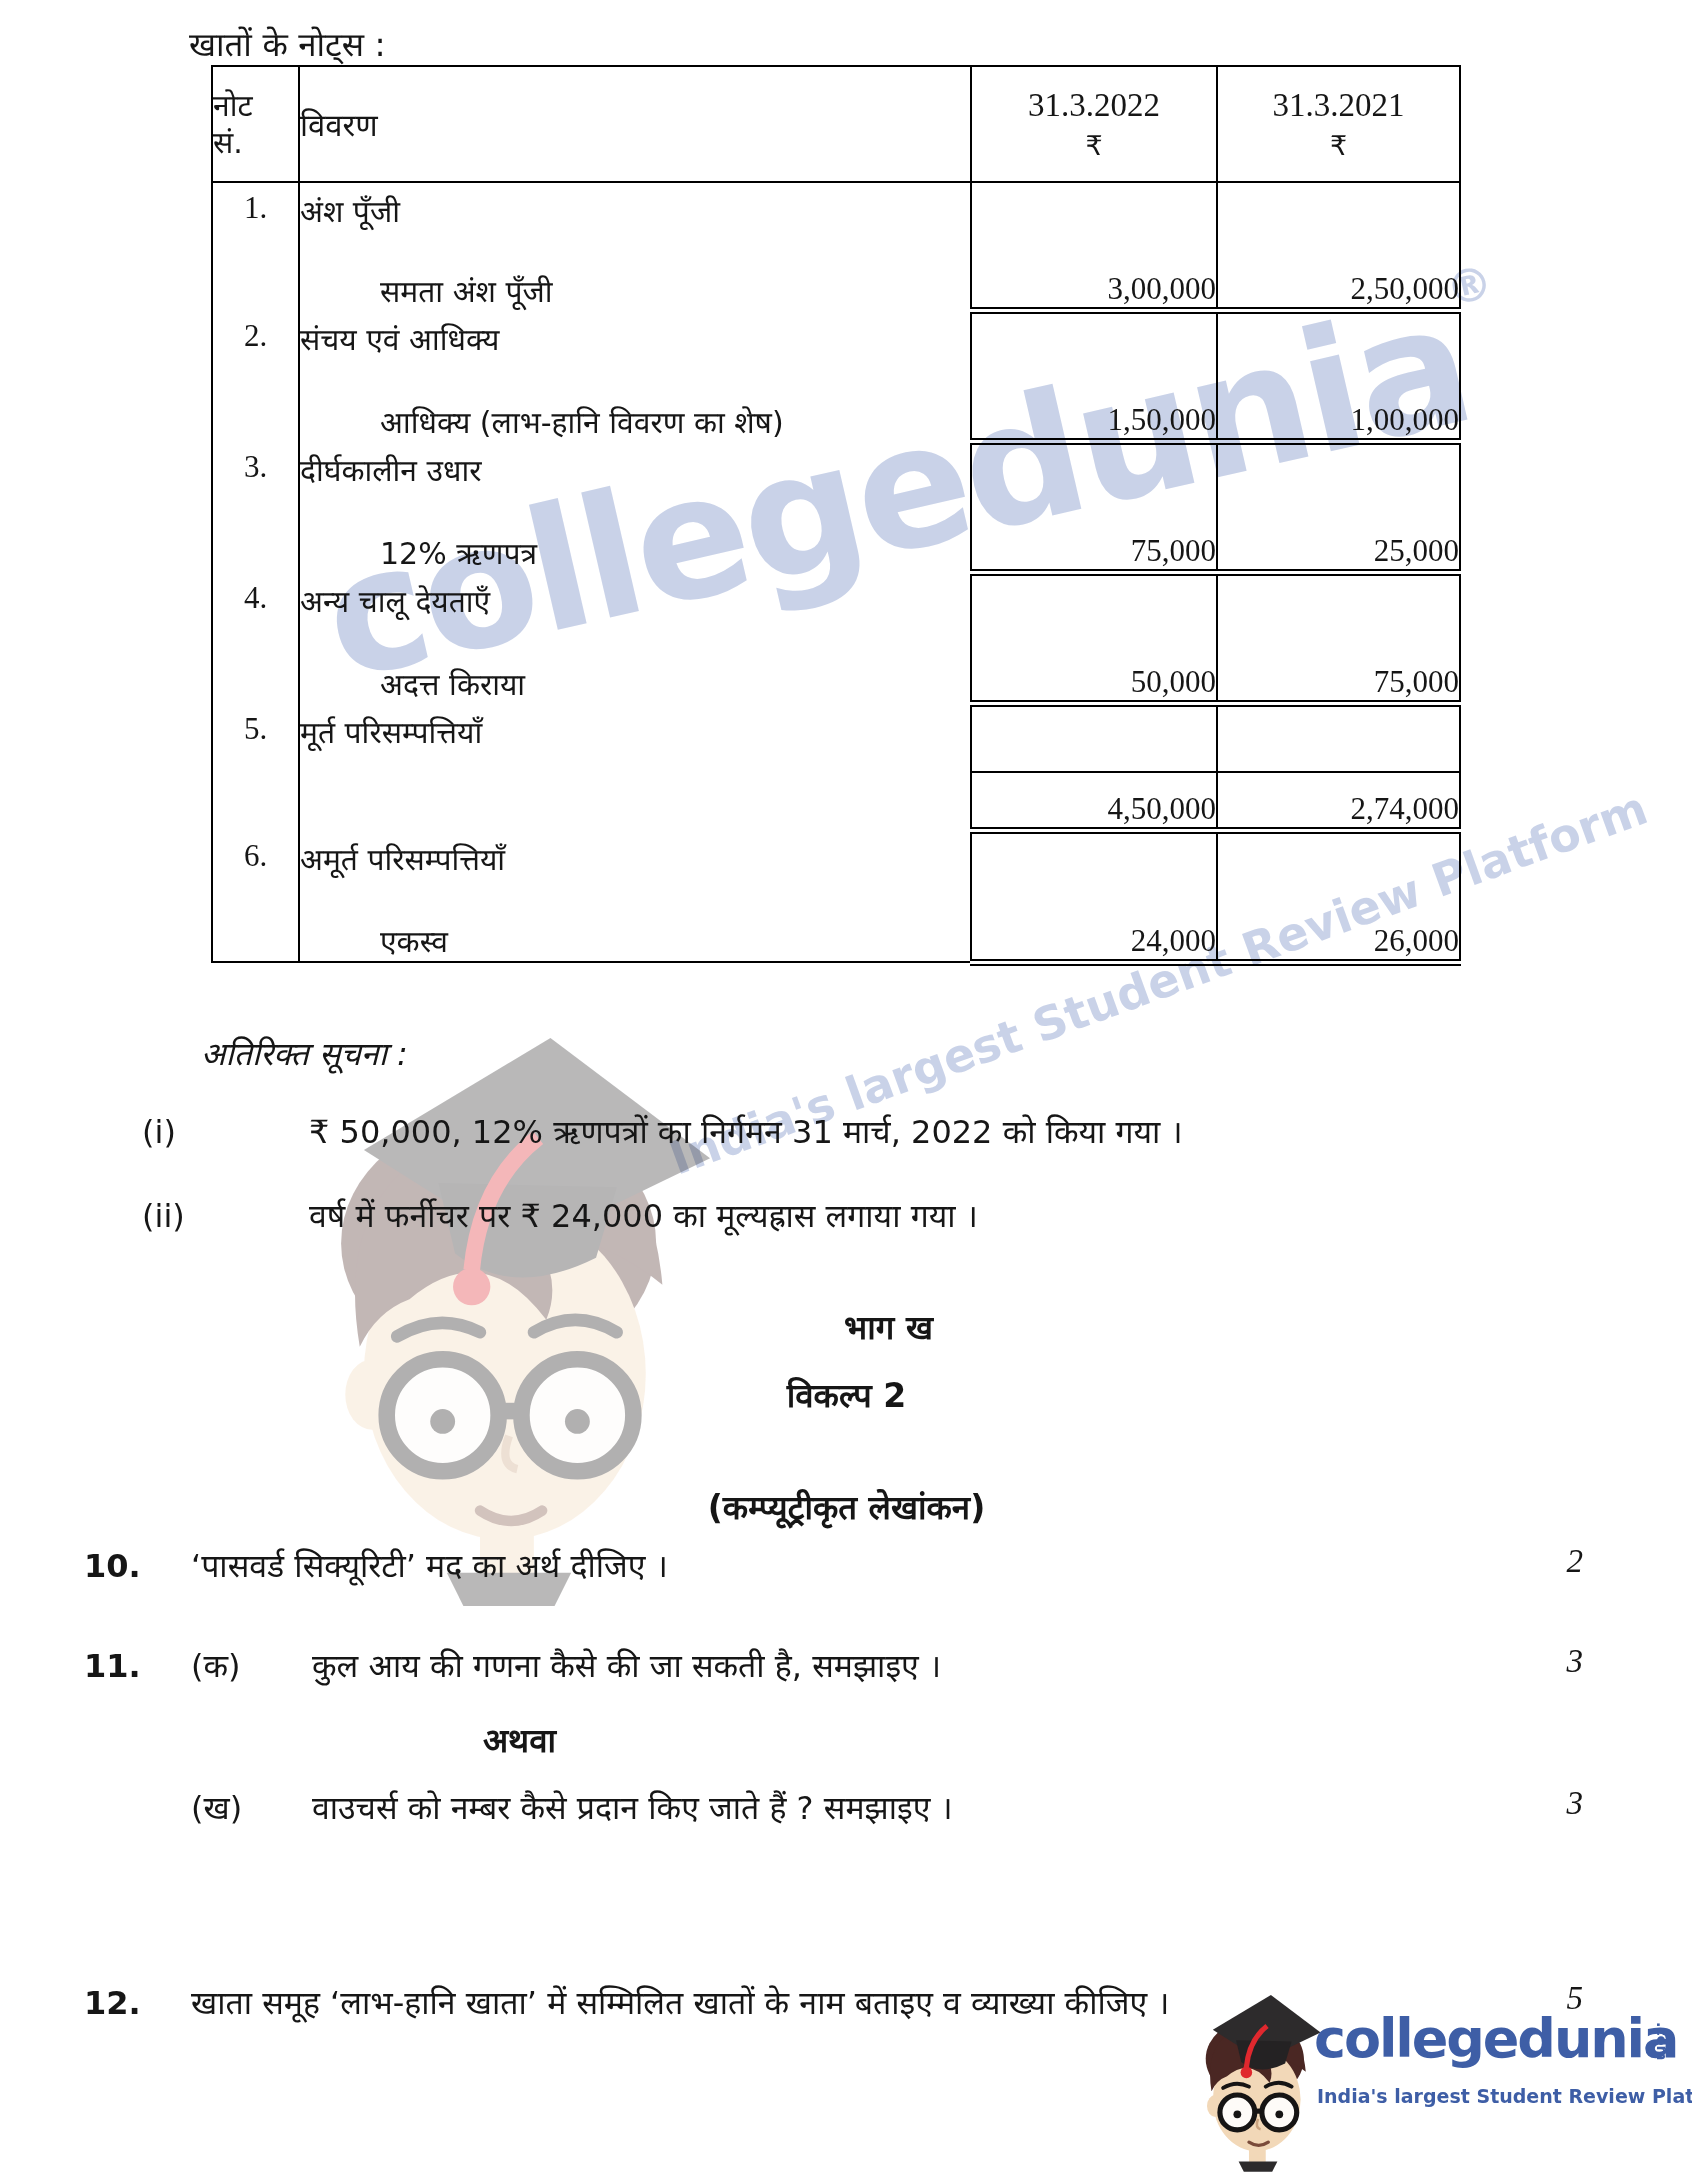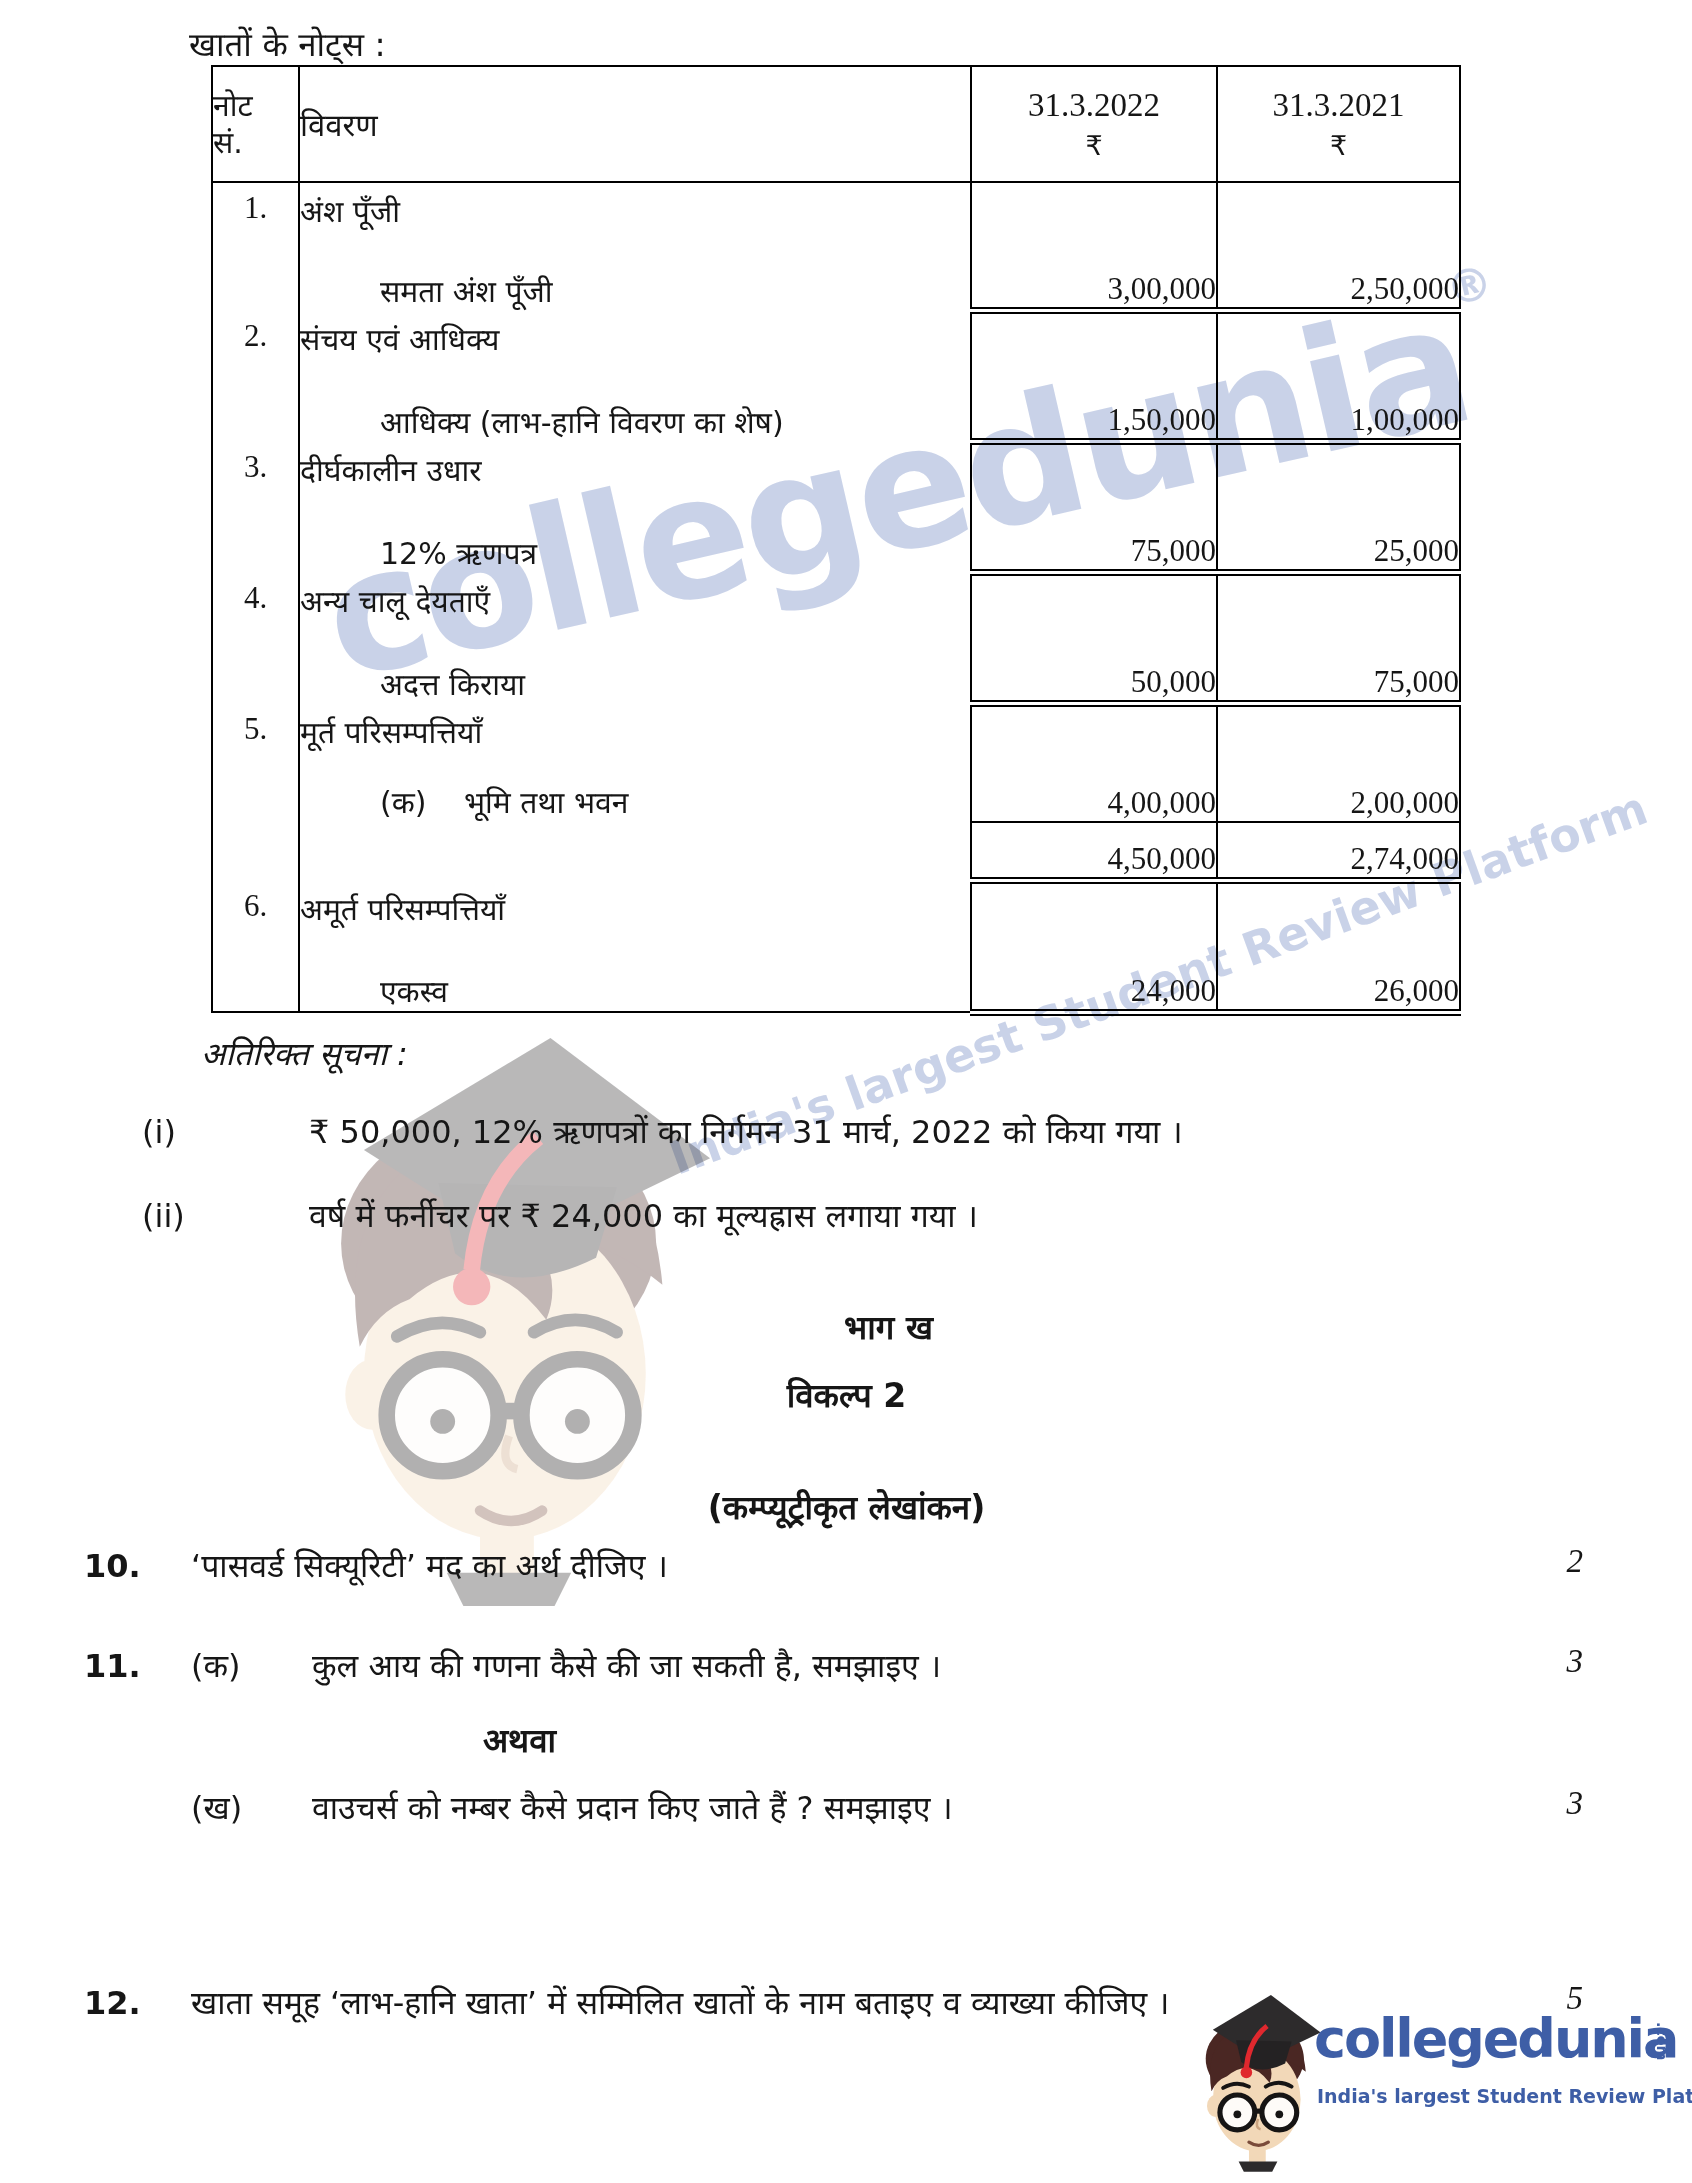--- a/index.html
+++ b/index.html
@@ -210,28 +210,20 @@
       <td class="amt">50,000</td>
       <td class="amt">75,000</td>
     </tr>
 
     <tr class="trow">
       <td class="no">5.</td>
       <td class="part">मूर्त परिसम्पत्तियाँ</td>
       <td class="amt"></td>
           <td class="amt"></td>
     </tr>
-    <tr class="srow">
-      <td class="no"></td>
-      <td class="part">
-            <span class="ind"><span class="tag">(क)</span><span>भूमि तथा भवन</span></span>
-          </td>
-      <td class="amt">4,00,000</td>
-      <td class="amt">2,00,000</td>
-    </tr>
     <tr class="tot">
       <td class="no"></td>
       <td class="part"></td>
       <td class="amt">4,50,000</td>
       <td class="amt">2,74,000</td>
     </tr>
 
     <tr class="trow">
       <td class="no">6.</td>
       <td class="part">अमूर्त परिसम्पत्तियाँ</td>

